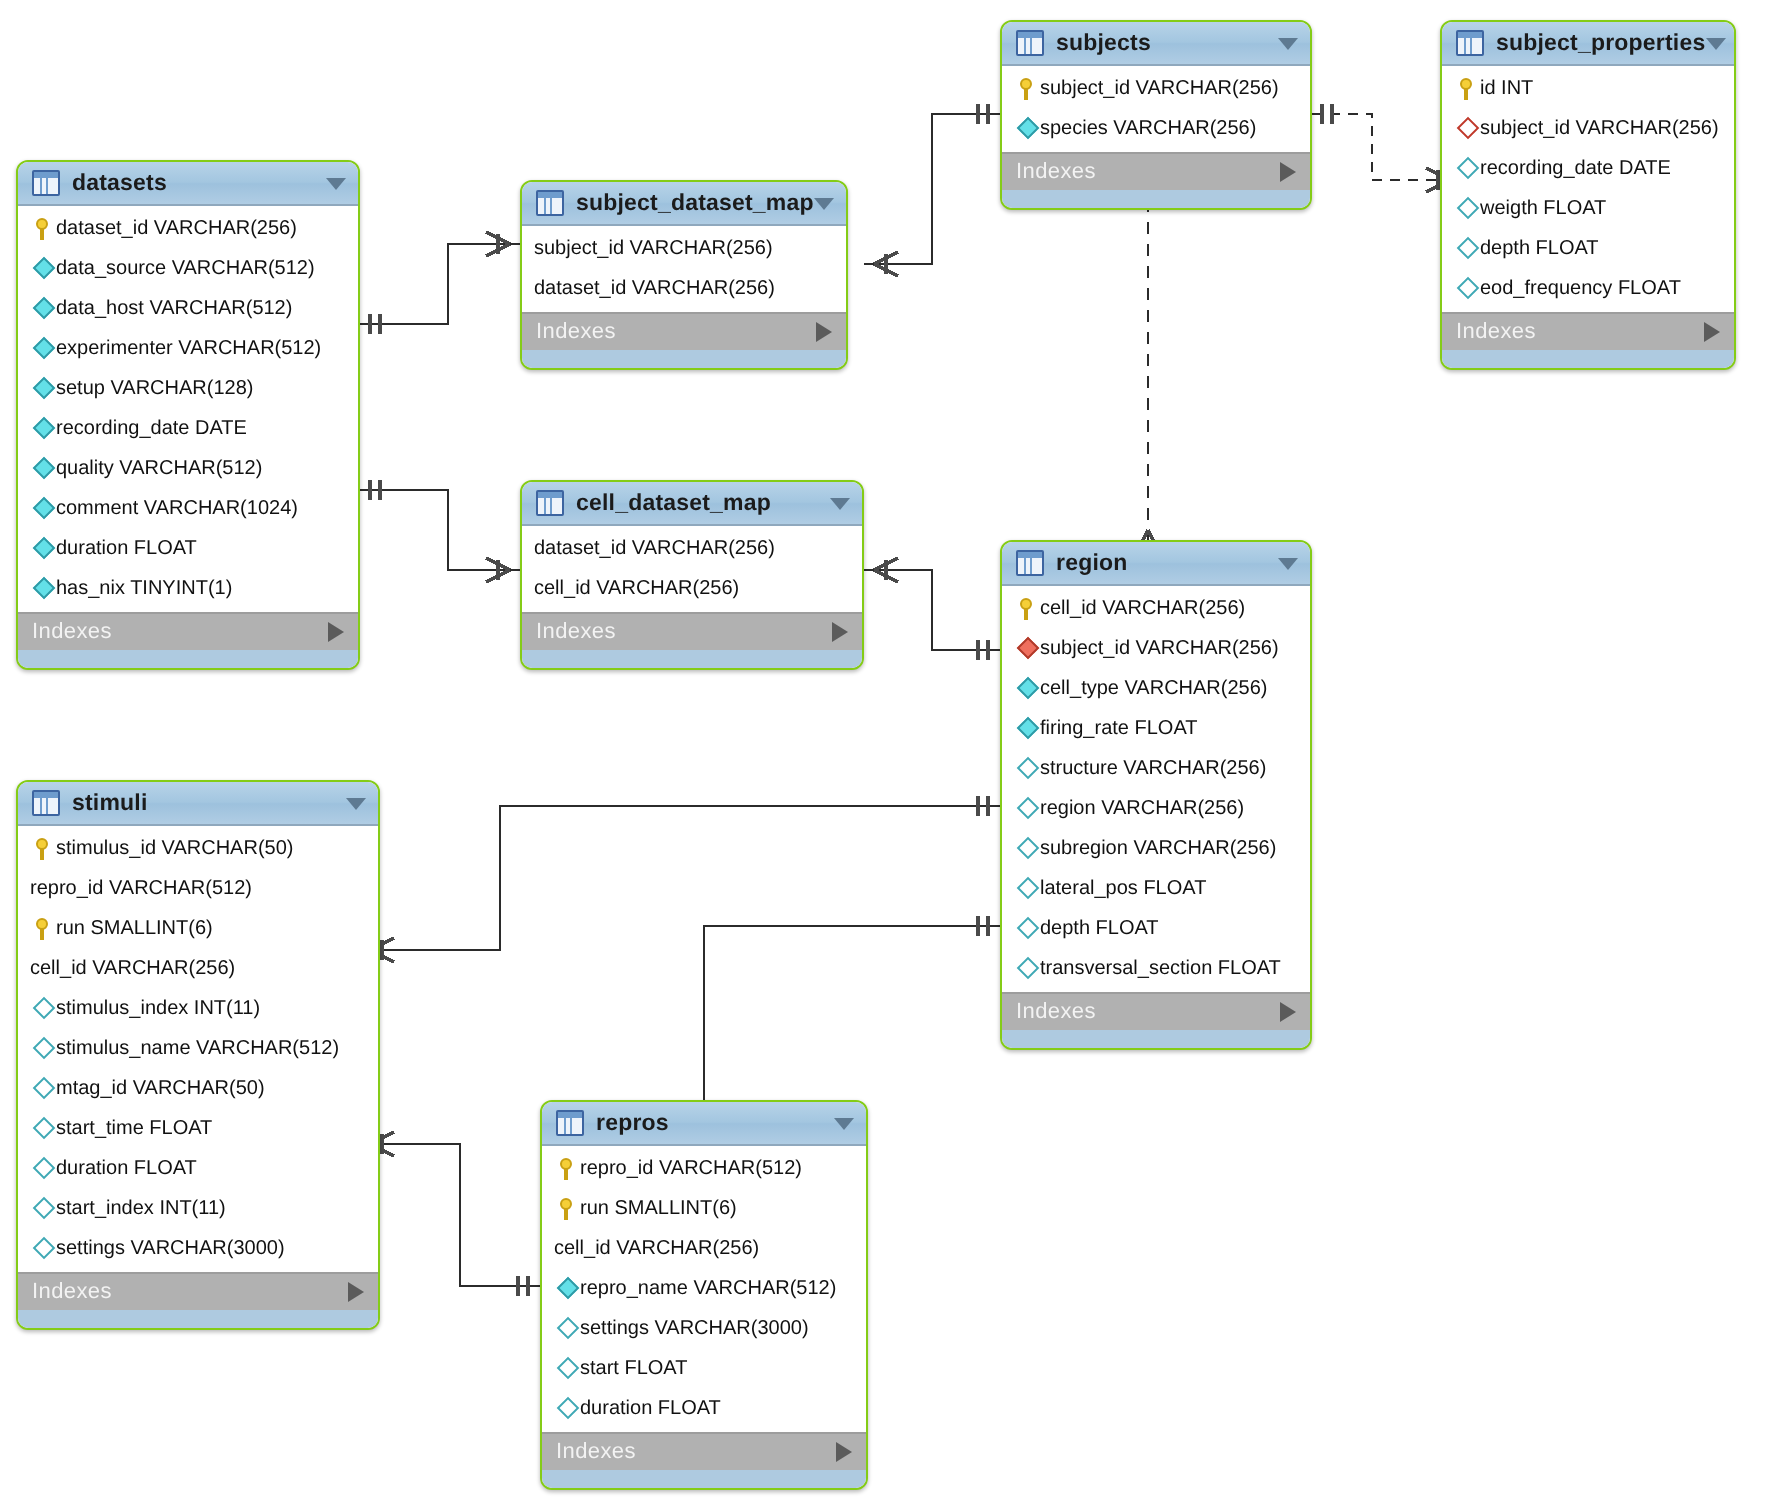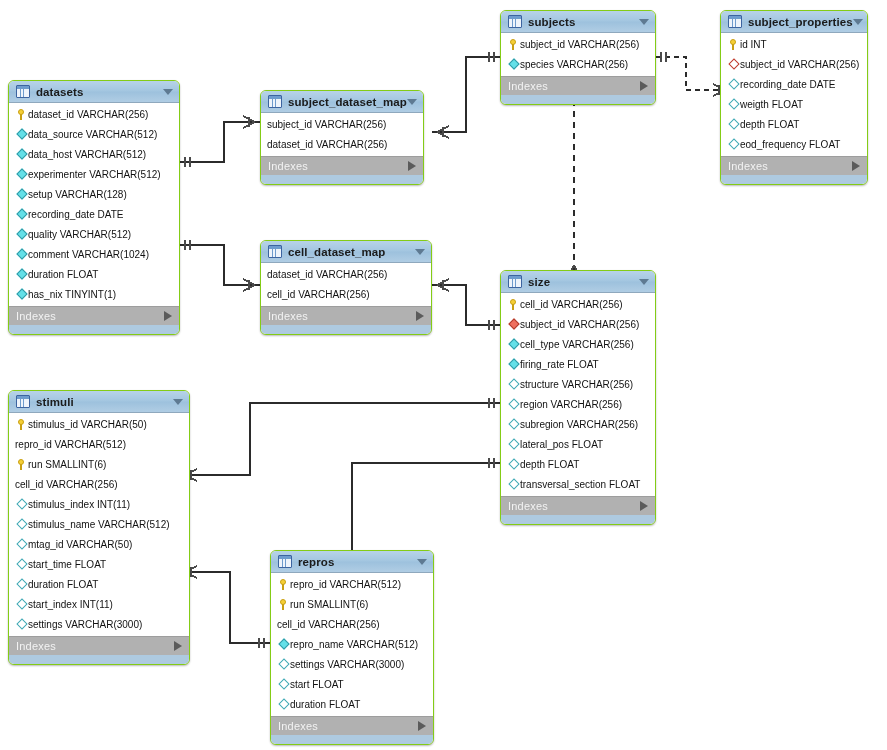--- a/index.html
+++ b/index.html
@@ -367,21 +367,21 @@
         </div>
         <div class="idx">
           <span>Indexes</span>
           <span class="arw"></span>
         </div>
         <div class="ftr"></div>
       </div>
       <div class="tbl" style="left: 500px; top: 270px; width: 156px;">
         <div class="tbl-hd">
           <span class="tbl-ico"></span>
-          <span class="tbl-name">size</span>
+          <span class="tbl-name">region</span>
           <span class="caret"></span>
         </div>
         <div class="cols">
           <div class="col">
             <span class="gl">
               <span class="key"></span>
             </span>
             <span>cell_id VARCHAR(256)</span>
           </div>
           <div class="col">

